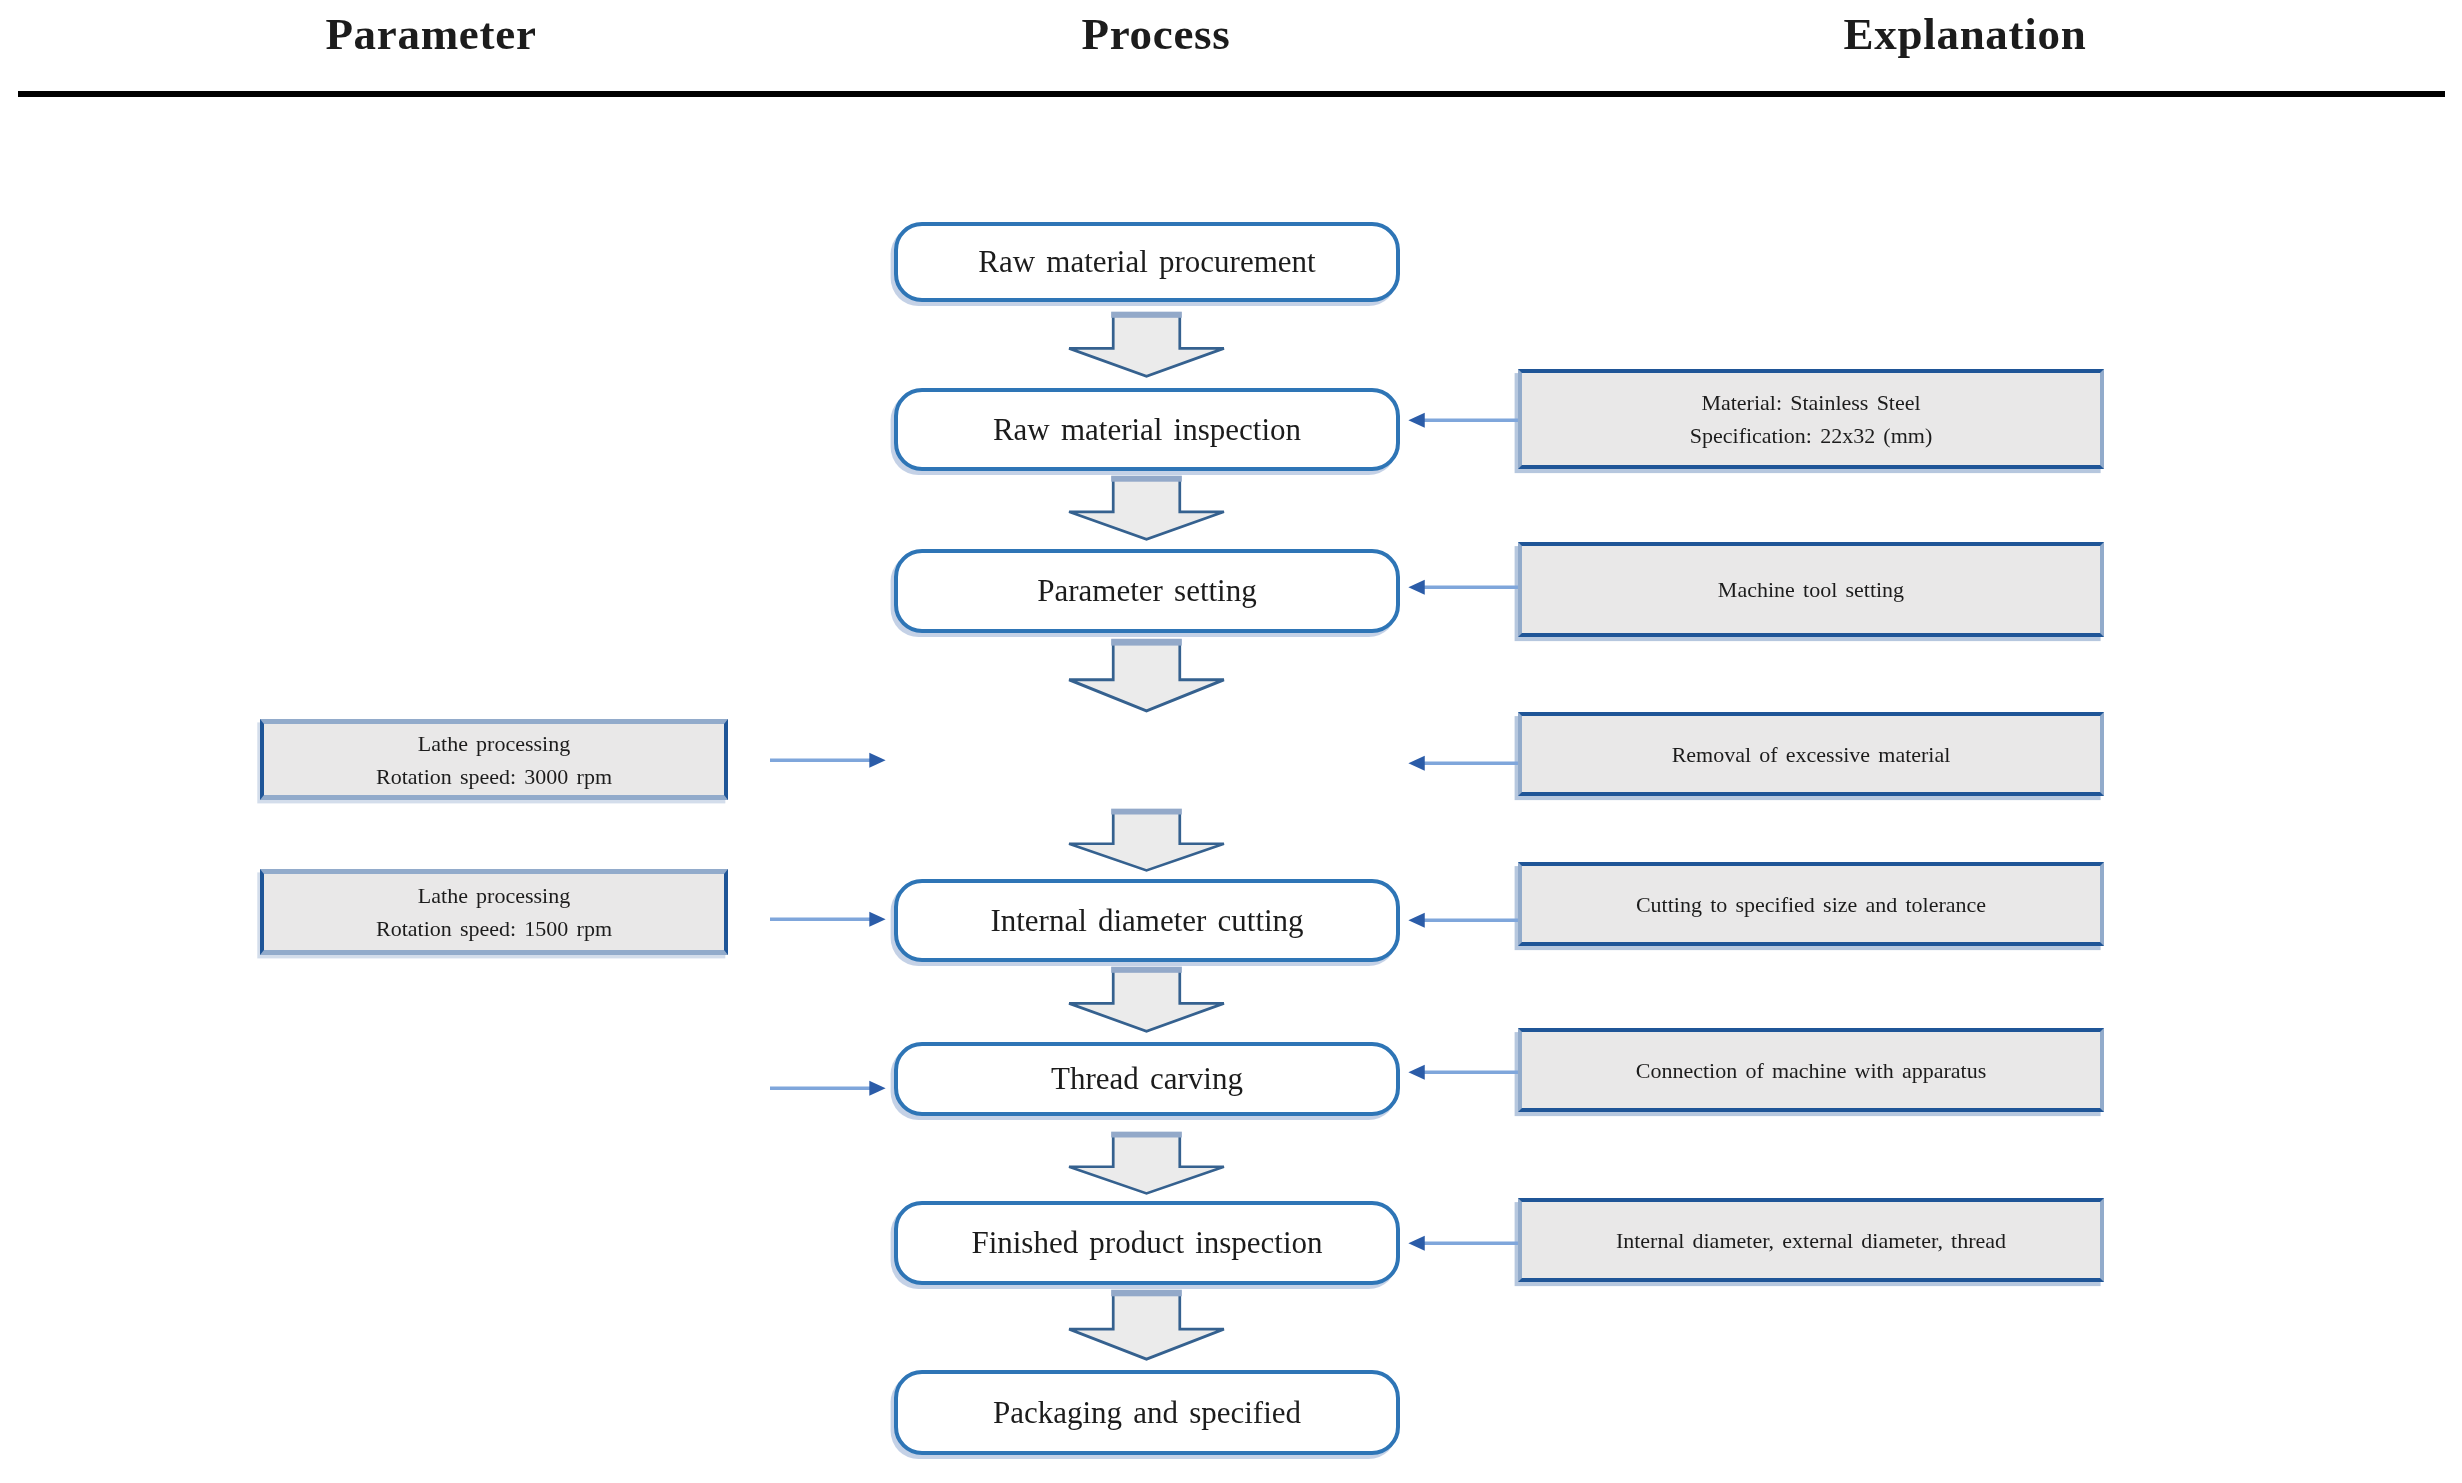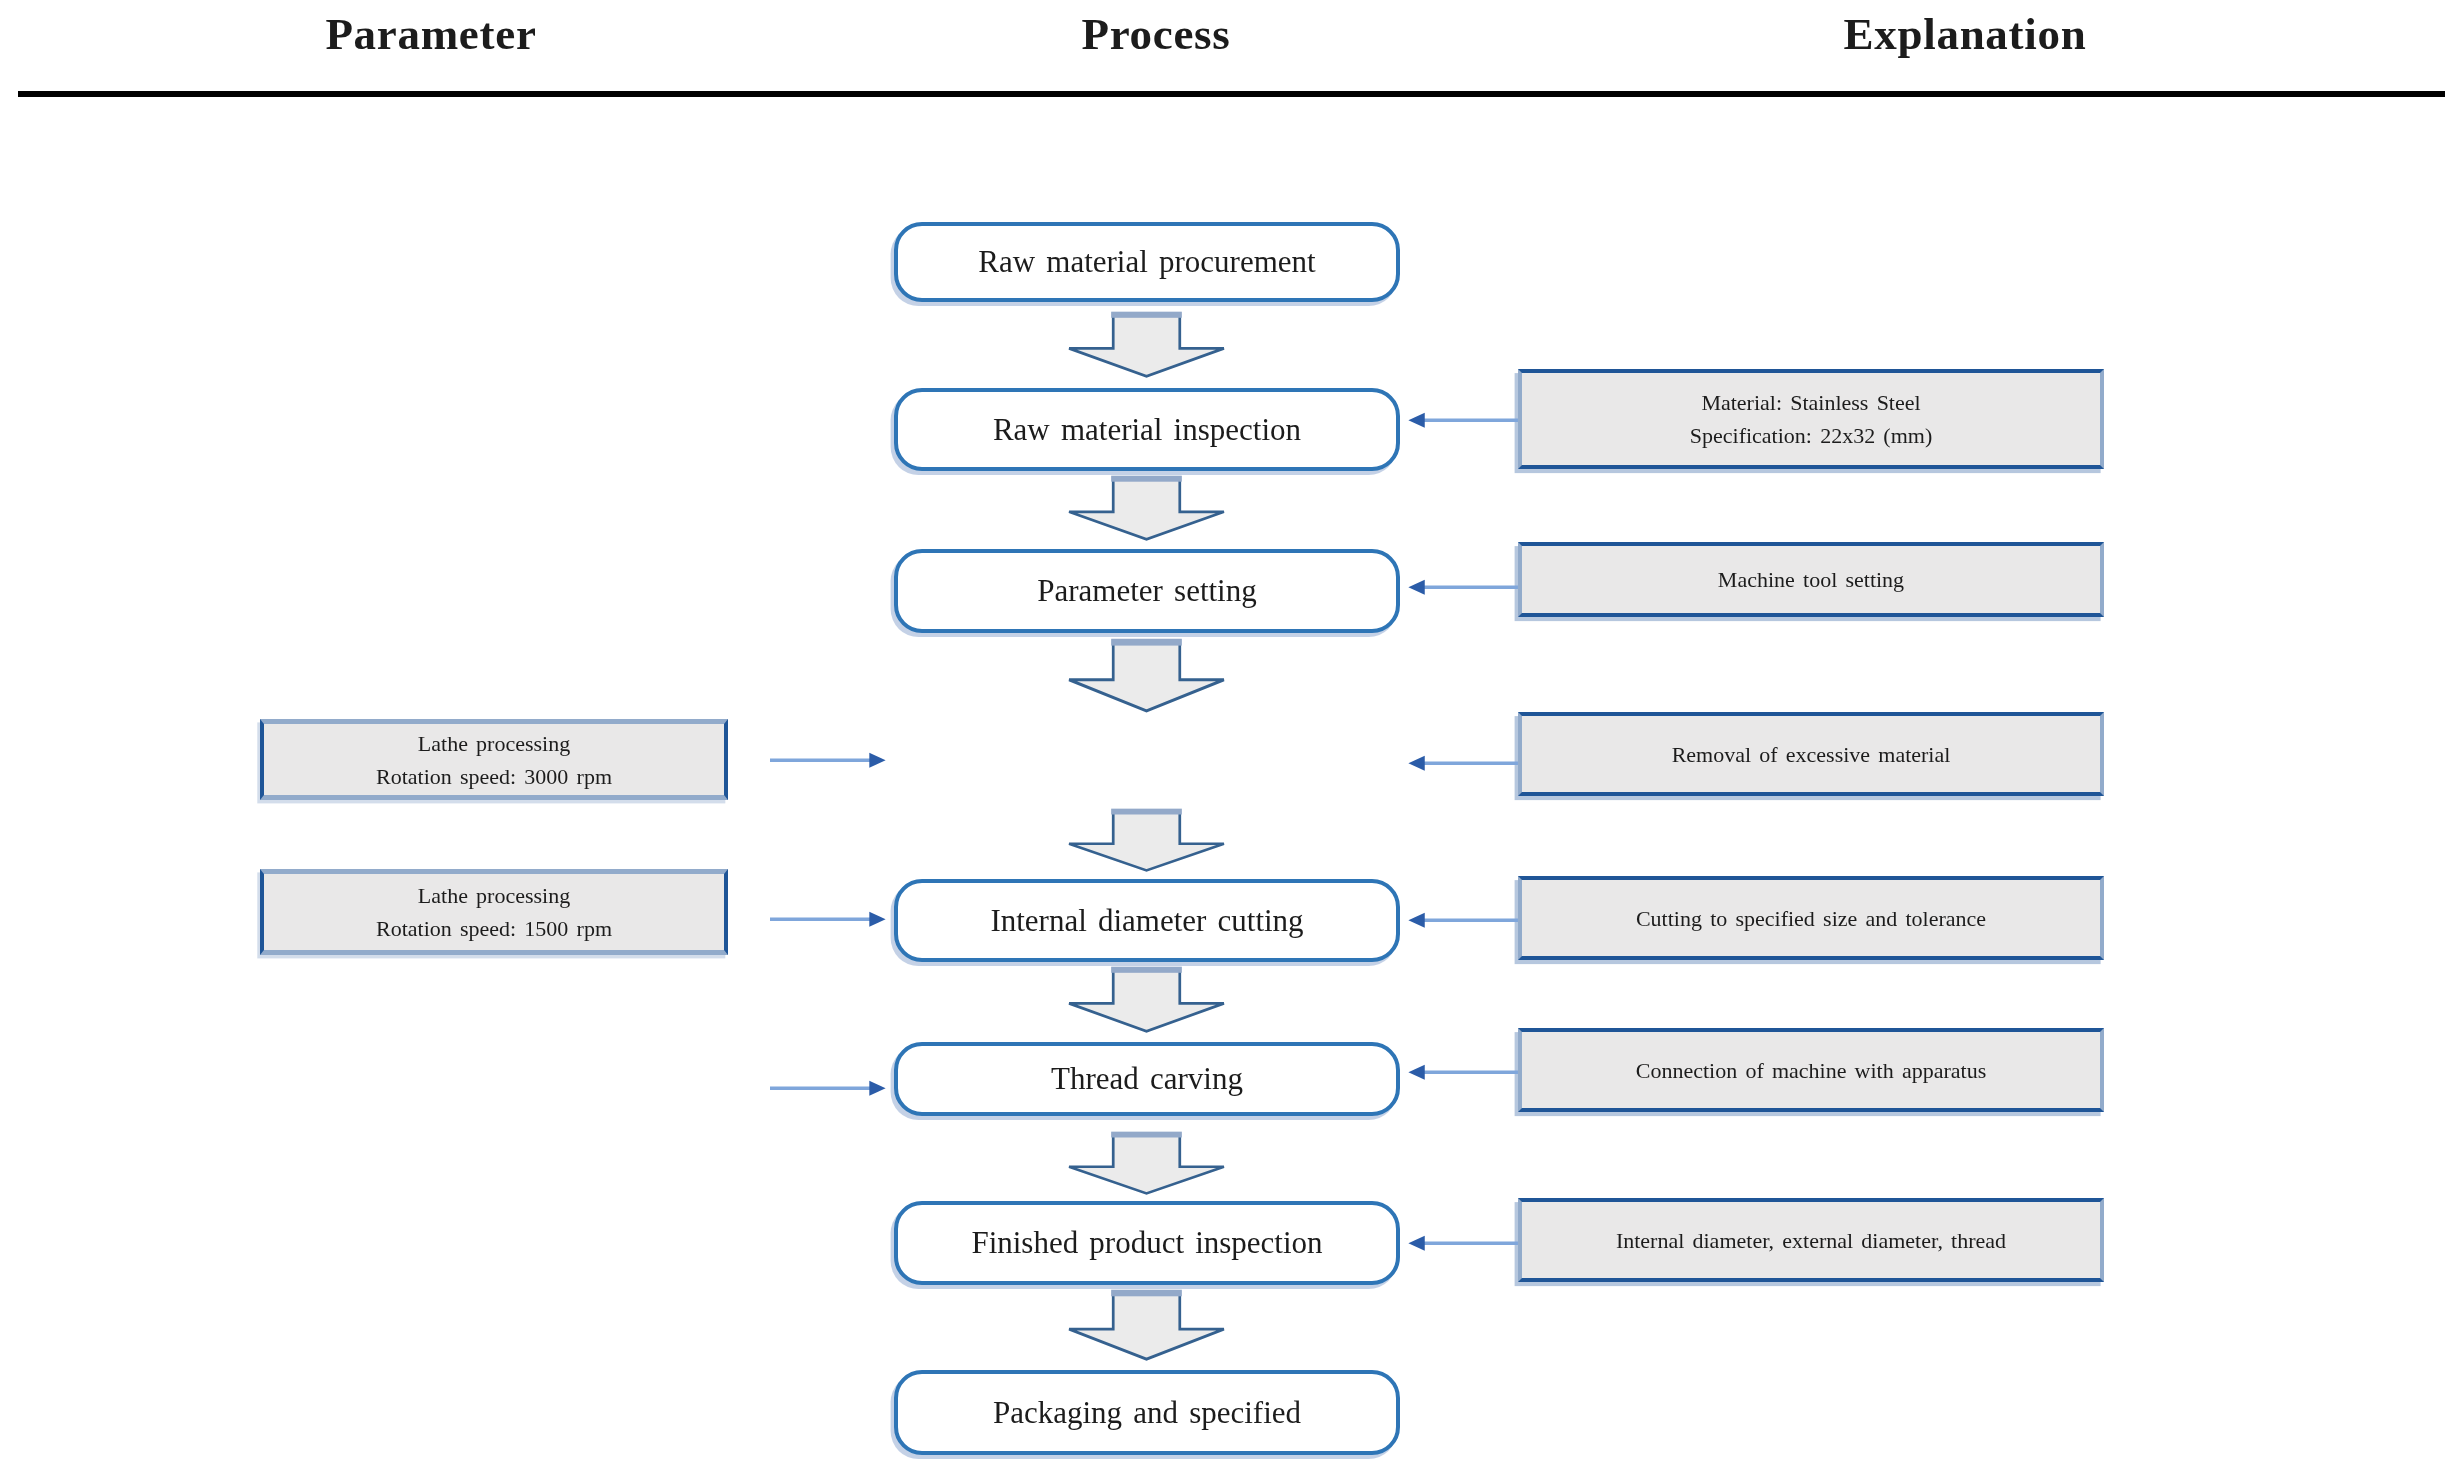--- a/index.html
+++ b/index.html
@@ -142,27 +142,27 @@
   </div>
   <div class="gbox param" style="top:869px;height:86px;">
     <span>Lathe processing</span>
     <span>Rotation speed: 1500 rpm</span>
   </div>
 
   <div class="gbox expl" style="top:369px;height:100px;">
     <span>Material: Stainless Steel</span>
     <span>Specification: 22x32 (mm)</span>
   </div>
-  <div class="gbox expl" style="top:542px;height:75px;">
+  <div class="gbox expl" style="top:542px;height:95px;">
     <span>Machine tool setting</span>
   </div>
   <div class="gbox expl" style="top:712px;height:84px;">
     <span>Removal of excessive material</span>
   </div>
-  <div class="gbox expl" style="top:862px;height:84px;margin-top:14px;">
+  <div class="gbox expl" style="top:862px;height:84px;">
     <span>Cutting to specified size and tolerance</span>
   </div>
   <div class="gbox expl" style="top:1028px;height:84px;">
     <span>Connection of machine with apparatus</span>
   </div>
   <div class="gbox expl" style="top:1198px;height:84px;">
     <span>Internal diameter, external diameter, thread</span>
   </div>
 
   <div class="conn conn-left" style="top:748px;">

